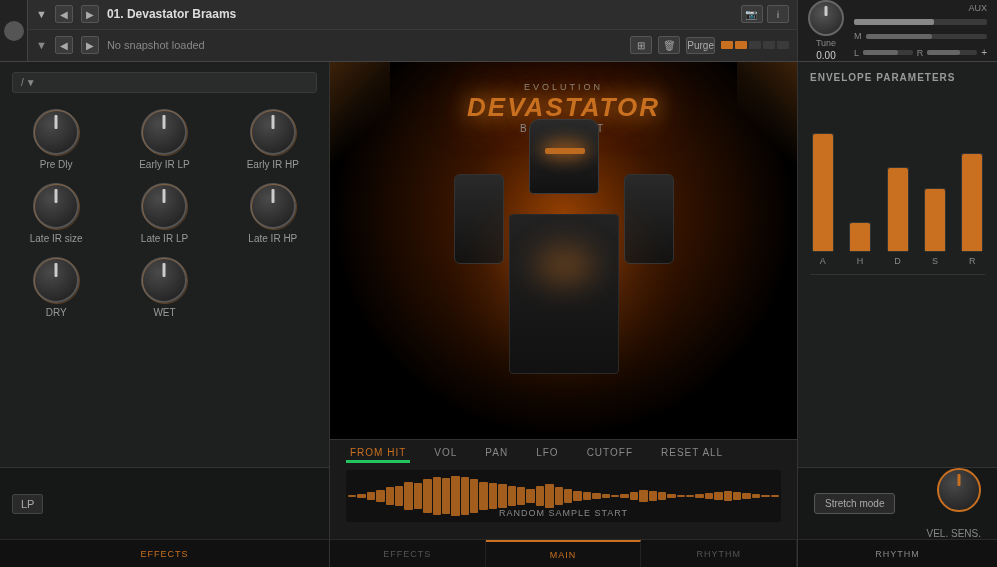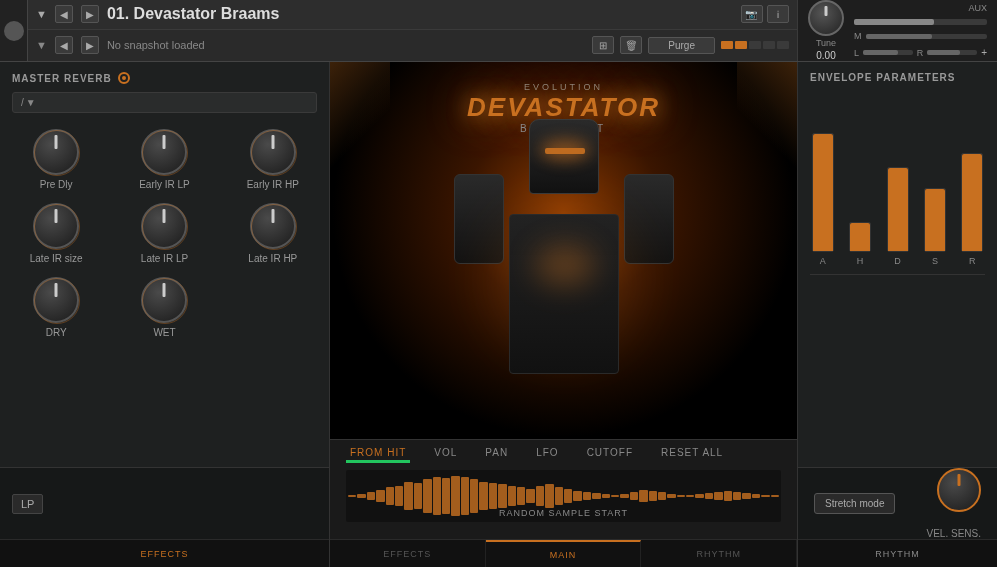--- a/index.html
+++ b/index.html
@@ -63,21 +63,21 @@
       height: 18px;
       display: flex;
       align-items: center;
       justify-content: center;
       font-size: 10px;
       cursor: pointer;
       border-radius: 2px;
     }
     .instrument-name {
       color: #ddd;
-      font-size: 16px;
+      font-size: 12px;
       font-weight: bold;
     }
     .icon-btn {
       background: #3a3a3a;
       border: 1px solid #555;
       color: #aaa;
       width: 22px;
       height: 18px;
       display: flex;
       align-items: center;
@@ -88,21 +88,21 @@
       margin-left: auto;
     }
     .snapshot-label {
       color: #888;
       font-size: 11px;
     }
     .purge-btn {
       background: #3a3a3a;
       border: 1px solid #555;
       color: #aaa;
-      padding: 2px 19px;
+      padding: 2px 0;
       font-size: 10px;
       cursor: pointer;
       border-radius: 2px;
     }
     .purge-bar {
       display: flex;
       gap: 2px;
       align-items: center;
     }
     .purge-seg {
@@ -581,24 +581,20 @@
         <span style="color:#aaa;font-size:10px;cursor:pointer;">+</span>
       </div>
     </div>
   </div>
 </div>
 
 <div class="main-layout">
 
   <div class="left-col">
     <div class="reverb-body">
-      <div class="section-title">
-        <span>MASTER REVERB</span>
-        <div class="power-btn"></div>
-      </div>
       <div class="preset-row">
         <div class="preset-arrows">
           <span>/</span>
           <span>▼</span>
         </div>
       </div>
       <div class="knobs-grid" id="knobs-container">
       <div class="knob-cell">
             <div class="knob" style="--rot: -30deg;"></div>
             <span class="knob-label">Pre Dly</span>

